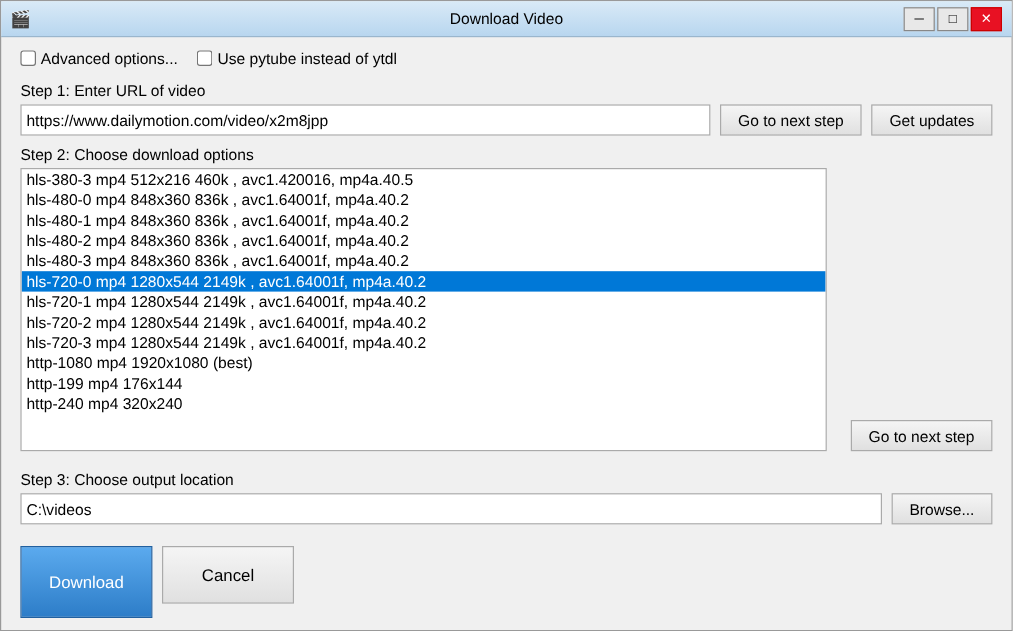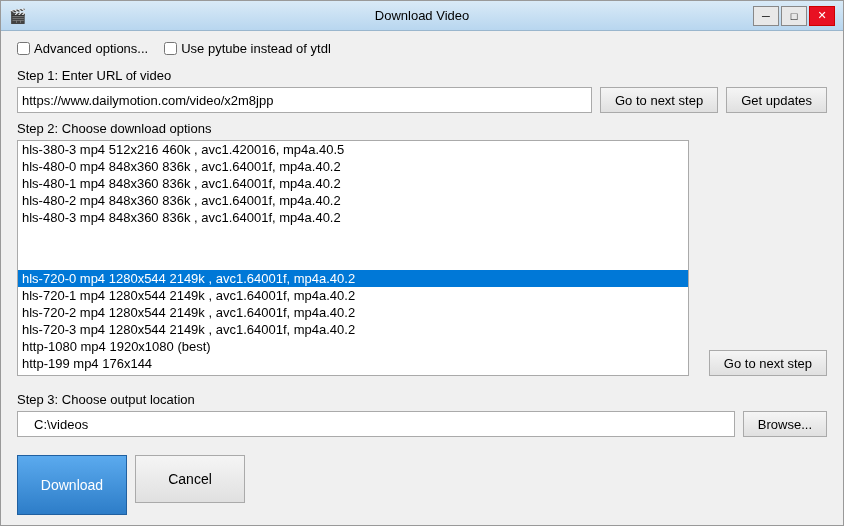--- a/index.html
+++ b/index.html
@@ -167,21 +167,20 @@
     .list-item {
       padding: 1px 4px;
       cursor: pointer;
       white-space: nowrap;
       color: #000;
     }
 
     .list-item.selected {
       background: #0078d7;
       color: white;
-      margin-top: 44px;
     }
 
     .list-side {
       display: flex;
       flex-direction: column;
       justify-content: flex-end;
     }
 
     .step3-section {
       margin-top: 8px;
@@ -191,21 +190,21 @@
       display: flex;
       gap: 8px;
       align-items: center;
       margin-top: 4px;
     }
 
     .path-input {
       flex: 1;
       height: 26px;
       border: 1px solid #aaa;
-      padding: 2px 16px;
+      padding: 2px 4px;
       background: white;
       font-size: 13px;
     }
 
     .action-row {
       display: flex;
       gap: 8px;
       margin-top: 10px;
     }
 

